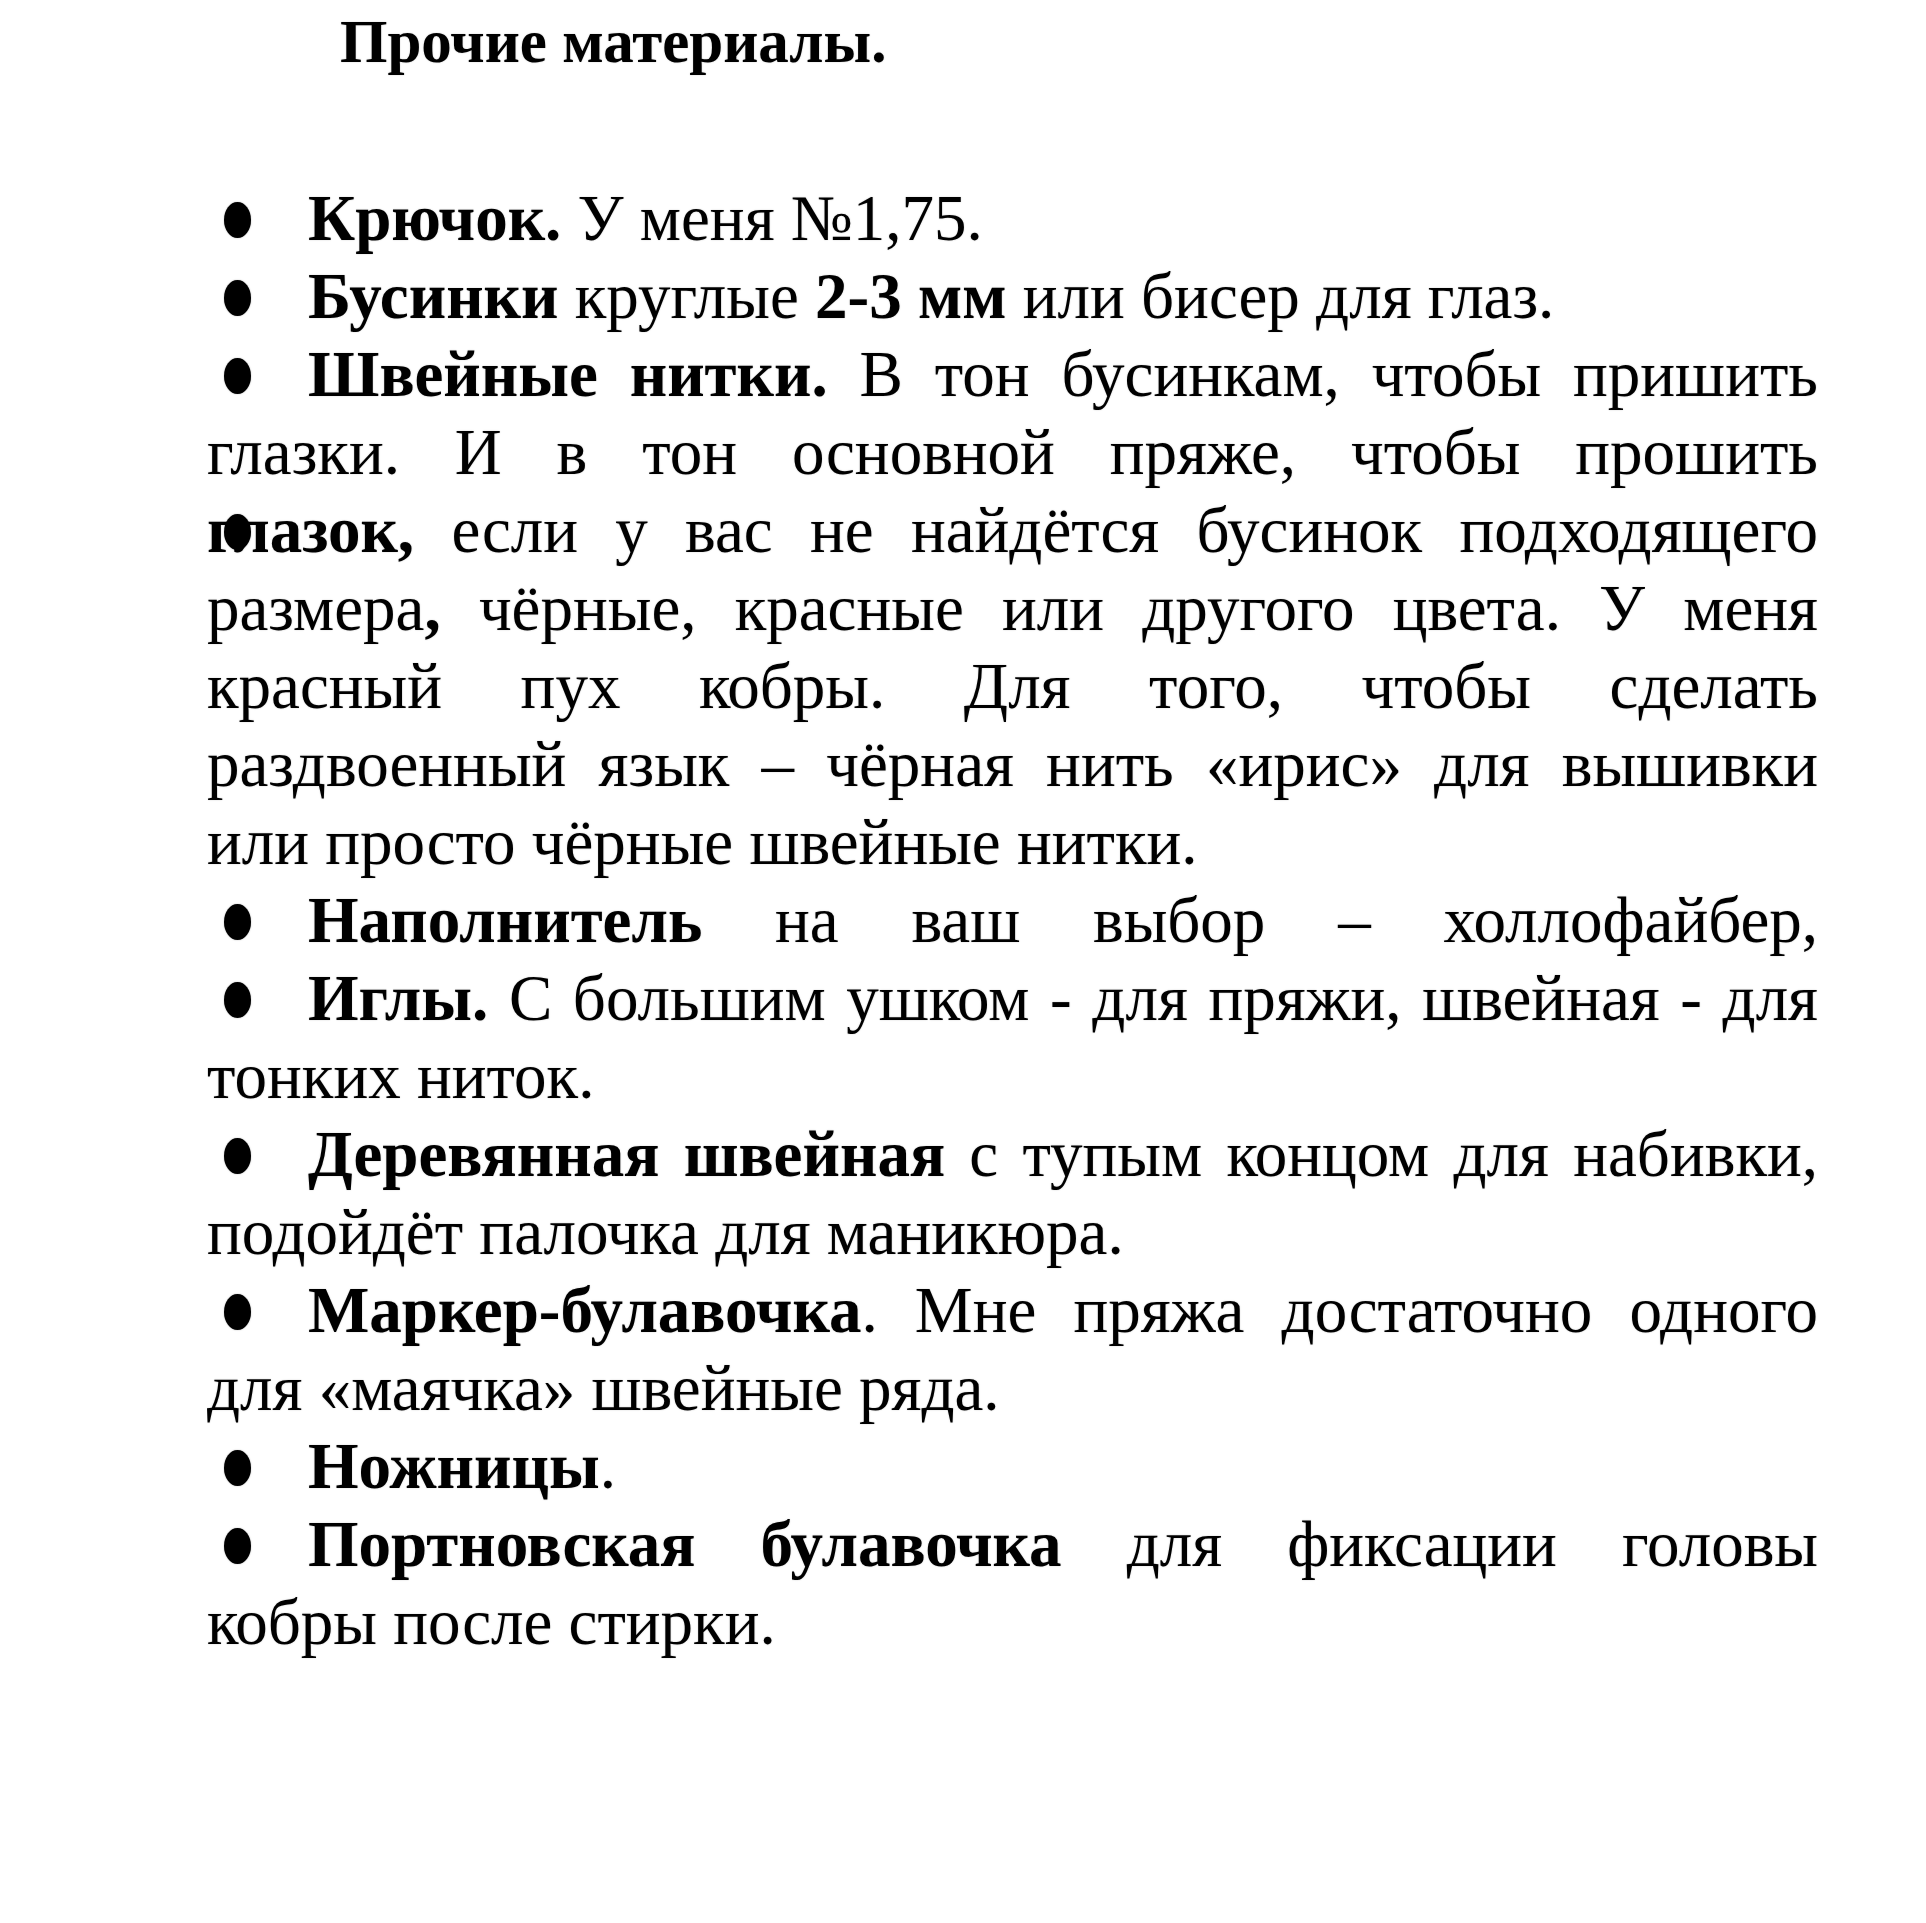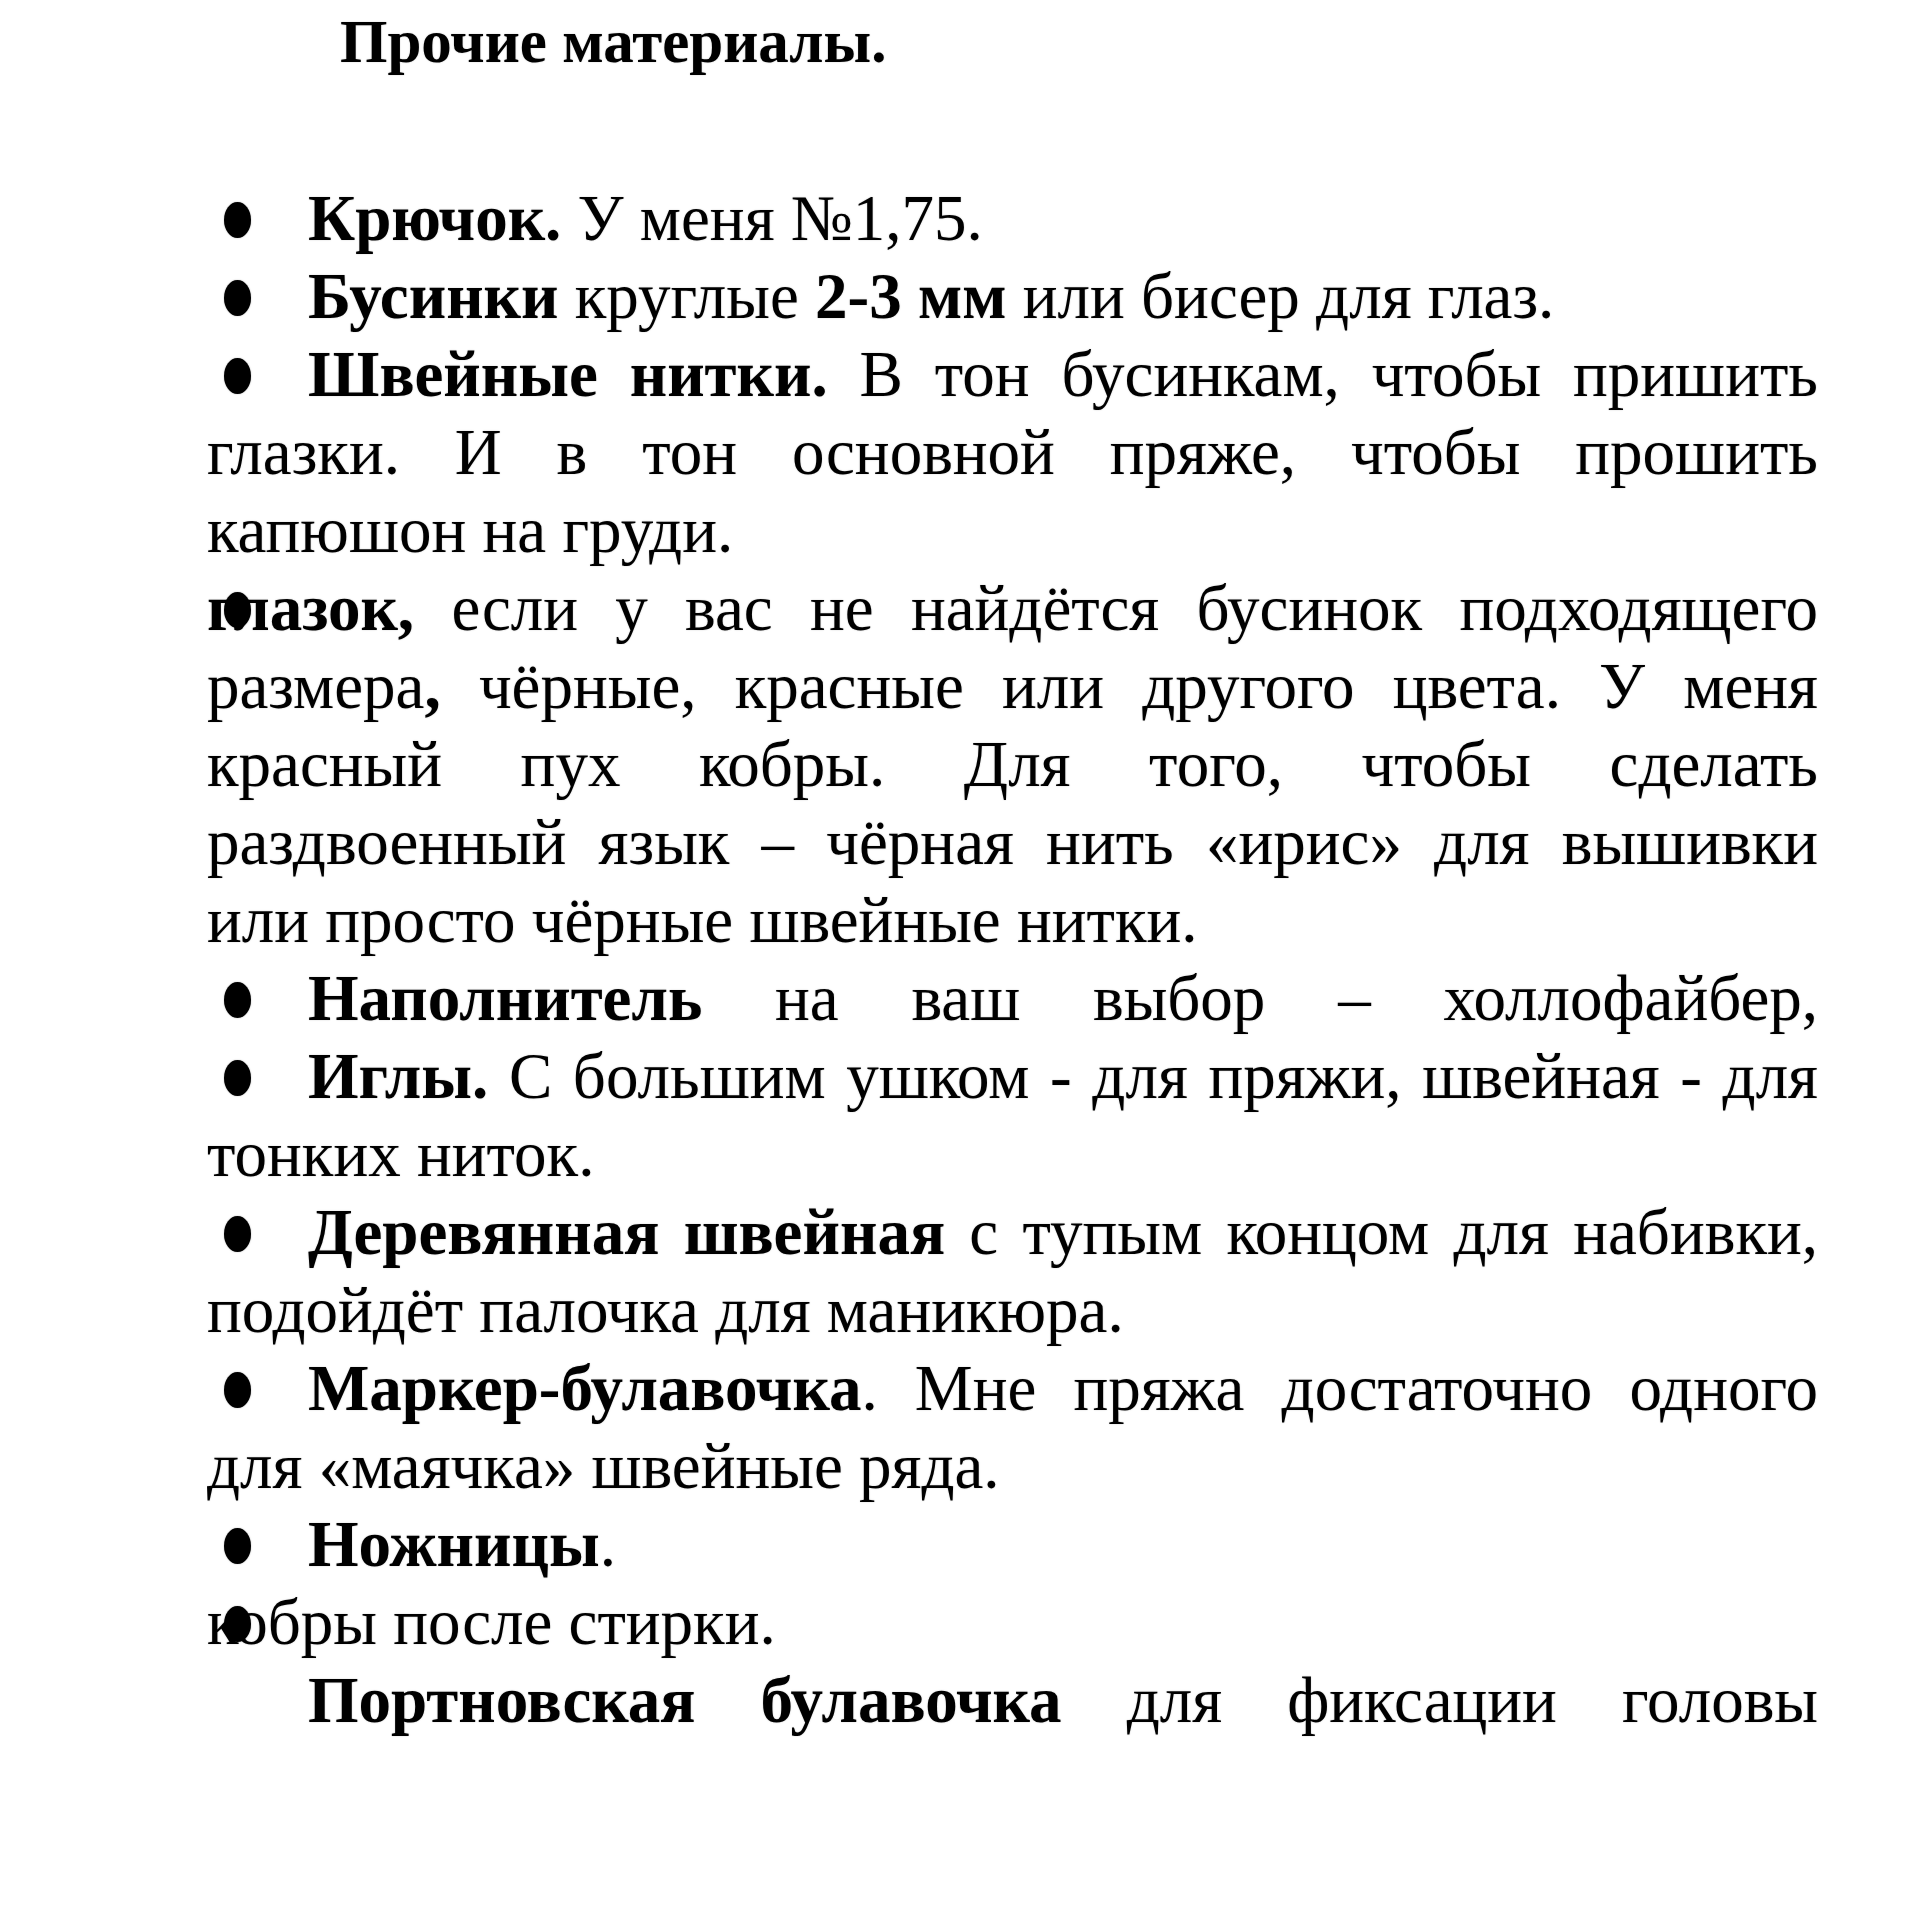--- a/index.html
+++ b/index.html
@@ -69,21 +69,20 @@
         <div class="line first last"><span class="b">Крючок.</span><span> У меня №1,75.</span></div>
       </div>
       <div class="item">
         <span class="bullet"></span>
         <div class="line first last"><span class="b">Бусинки</span><span> круглые </span><span class="b">2-3 мм</span><span> или бисер для глаз.</span></div>
       </div>
       <div class="item">
         <span class="bullet"></span>
         <div class="line first"><span class="b">Швейные нитки.</span><span> В тон бусинкам, чтобы пришить</span></div>
         <div class="line"><span>глазки. И в тон основной пряже, чтобы прошить</span></div>
-        <div class="line last"><span>капюшон на груди.</span></div>
       </div>
       <div class="item">
         <span class="bullet"></span>
         <div class="line"><span class="b">глазок,</span><span> если у вас не найдётся бусинок подходящего</span></div>
         <div class="line"><span>размера</span><span class="b">,</span><span> чёрные, красные или другого цвета. У меня</span></div>
         <div class="line"><span>красный пух кобры. Для того, чтобы сделать</span></div>
         <div class="line"><span>раздвоенный язык – чёрная нить «ирис» для вышивки</span></div>
         <div class="line last"><span>или просто чёрные швейные нитки.</span></div>
       </div>
       <div class="item">
@@ -104,18 +103,18 @@
         <span class="bullet"></span>
         <div class="line first"><span class="b">Маркер-булавочка</span><span>. Мне пряжа достаточно одного</span></div>
         <div class="line last"><span>для «маячка» швейные ряда.</span></div>
       </div>
       <div class="item">
         <span class="bullet"></span>
         <div class="line first last"><span class="b">Ножницы</span><span>.</span></div>
       </div>
       <div class="item">
         <span class="bullet"></span>
+        <div class="line first"><span class="b">Портновская булавочка</span><span> для фиксации головы</span></div>
         <div class="line last"><span>кобры после стирки.</span></div>
-        <div class="line first"><span class="b">Портновская булавочка</span><span> для фиксации головы</span></div>
       </div>
     </div>
 </div>
 
 
 </body></html>

